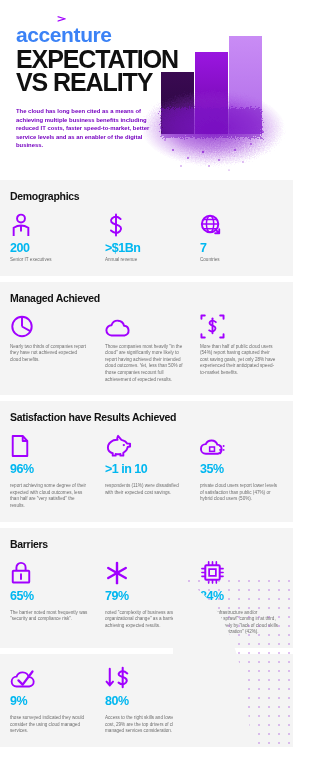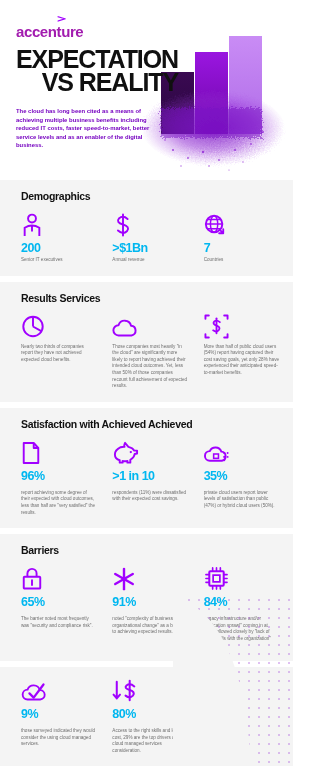--- a/index.html
+++ b/index.html
@@ -13,38 +13,38 @@
 
   
   .hero { position: relative; height: 180px; background: #ffffff; overflow: hidden; }
   .logo { position: absolute; left: 16px; top: 16px; }
   .logo-mark {
     font-size: 11px; color: #A100FF; font-weight: 700; line-height: 5px;
     margin-left: 40px; letter-spacing: -1px; transform: scaleX(1.4);
     display: block; width: 10px;
   }
   .logo-word {
-    font-size: 15px; font-weight: 700; color: #a21caf;
+    font-size: 21px; font-weight: 700; color: #3b82f6;
     letter-spacing: -0.4px; margin-top: 2px;
   }
   .hero-title {
     position: absolute; left: 16px; top: 48px;
     font-size: 25px; line-height: 23px; font-weight: 800;
-    color: #101010; letter-spacing: -1.1px; z-index: 4; text-align: right;
+    color: #101010; letter-spacing: -1.1px; z-index: 4;
   }
   .hero-title span { display: block; }
   .hero-intro {
     position: absolute; left: 16px; top: 107px; width: 142px;
     font-size: 5.9px; line-height: 8.6px; font-weight: 700;
     color: #7500C0; z-index: 4;
   }
   .hero-art { position: absolute; right: 0; top: 0; width: 150px; height: 180px; }
 
   
-  .section { background: #f4f4f4; margin: 0 0 6px 0; padding: 10px 14px 12px 21px; position: relative; }
+  .section { background: #f4f4f4; margin: 0 0 6px 0; padding: 10px 14px 12px 10px; position: relative; }
   .sec-title { font-size: 10.5px; font-weight: 800; color: #111; letter-spacing: -0.3px; margin-bottom: 9px; }
 
   .cols { display: flex; gap: 16px; }
   .col { flex: 1; }
   .icon-wrap { height: 26px; display: flex; align-items: flex-end; margin-bottom: 5px; }
   .stat { font-size: 12.5px; font-weight: 800; color: #00B7F0; letter-spacing: -0.5px; line-height: 13px; }
   .stat-label { font-size: 4.6px; line-height: 6.6px; color: #6f6f6f; margin-top: 2px; font-weight: 400; }
   .body-text { font-size: 4.6px; line-height: 6.6px; color: #6f6f6f; }
   .icon-body-gap { margin-top: 7px; }
   .deco { position: absolute; right: 0; bottom: 0; width: 120px; height: 170px; pointer-events: none; }
@@ -149,21 +149,21 @@
           <path d="M17 18 L21 22 M21 22 L21 17.5 M21 22 L16.5 22" stroke="#A100FF" stroke-width="2" fill="none" stroke-linecap="round"></path>
             </svg>
           </div>
         <div class="stat">7</div>
         <div class="stat-label">Countries</div>
       </div>
     </div>
   </div>
 
   <div class="section">
-    <div class="sec-title">Results Services</div>
+    <div class="sec-title">Managed Achieved</div>
     <div class="cols">
       <div class="col">
         <div class="icon-wrap">
             <svg width="24" height="25" viewBox="0 0 26 26">
           <circle cx="13" cy="13" r="10.5" fill="none" stroke="#A100FF" stroke-width="2.1"></circle>
           <path d="M13 13 L13 2.5 M13 13 L22 18" stroke="#A100FF" stroke-width="2.1"></path>
             </svg>
           </div>
         <div class="body-text">Nearly two thirds of companies report they have not achieved expected cloud benefits.</div>
       </div>
@@ -187,21 +187,21 @@
                 <path d="M24.5 24.5 L24.5 21 M24.5 24.5 L21 24.5"></path>
           </g>
             </svg>
           </div>
         <div class="body-text">More than half of public cloud users (54%) report having captured their cost saving goals, yet only 28% have experienced their anticipated speed-to-market benefits.</div>
       </div>
     </div>
   </div>
 
   <div class="section">
-    <div class="sec-title">Satisfaction with Achieved Achieved</div>
+    <div class="sec-title">Satisfaction have Results Achieved</div>
     <div class="cols">
       <div class="col">
         <div class="icon-wrap">
             <svg width="20" height="24" viewBox="0 0 22 26">
           <path d="M3 2 L14 2 L19 7.5 L19 24 L3 24 Z" fill="none" stroke="#A100FF" stroke-width="2.1" stroke-linejoin="round"></path>
           <path d="M14 2 L14 7.5 L19 7.5" fill="none" stroke="#A100FF" stroke-width="2.1" stroke-linejoin="round"></path>
             </svg>
           </div>
         <div class="stat">96%</div>
         <div class="body-text icon-body-gap">report achieving some degree of their expected with cloud outcomes, less than half are "very satisfied" the results.</div>
@@ -254,21 +254,21 @@
         <div class="icon-wrap">
             <svg width="24" height="24" viewBox="0 0 26 26">
           <g stroke="#A100FF" stroke-width="2.6" stroke-linecap="round">
             <path d="M13 2 L13 24"></path>
                 <path d="M3.5 7.5 L22.5 18.5"></path>
                 <path d="M3.5 18.5 L22.5 7.5"></path>
           </g>
           <circle cx="13" cy="13" r="2.6" fill="#A100FF"></circle>
             </svg>
           </div>
-        <div class="stat">91%</div>
+        <div class="stat">79%</div>
         <div class="body-text icon-body-gap">noted "complexity of business and organizational change" as a barrier to achieving expected results.</div>
       </div>
       <div class="col">
         <div class="icon-wrap">
             <svg width="25" height="25" viewBox="0 0 26 26">
           <rect x="5.5" y="5.5" width="15" height="15" rx="1" fill="none" stroke="#A100FF" stroke-width="2.1"></rect>
           <rect x="9.5" y="9.5" width="7" height="7" fill="none" stroke="#A100FF" stroke-width="1.8"></rect>
           <g stroke="#A100FF" stroke-width="1.7" stroke-linecap="round">
             <path d="M9 5.5 L9 2 M13 5.5 L13 2 M17 5.5 L17 2"></path>
             <path d="M9 20.5 L9 24 M13 20.5 L13 24 M17 20.5 L17 24"></path>

